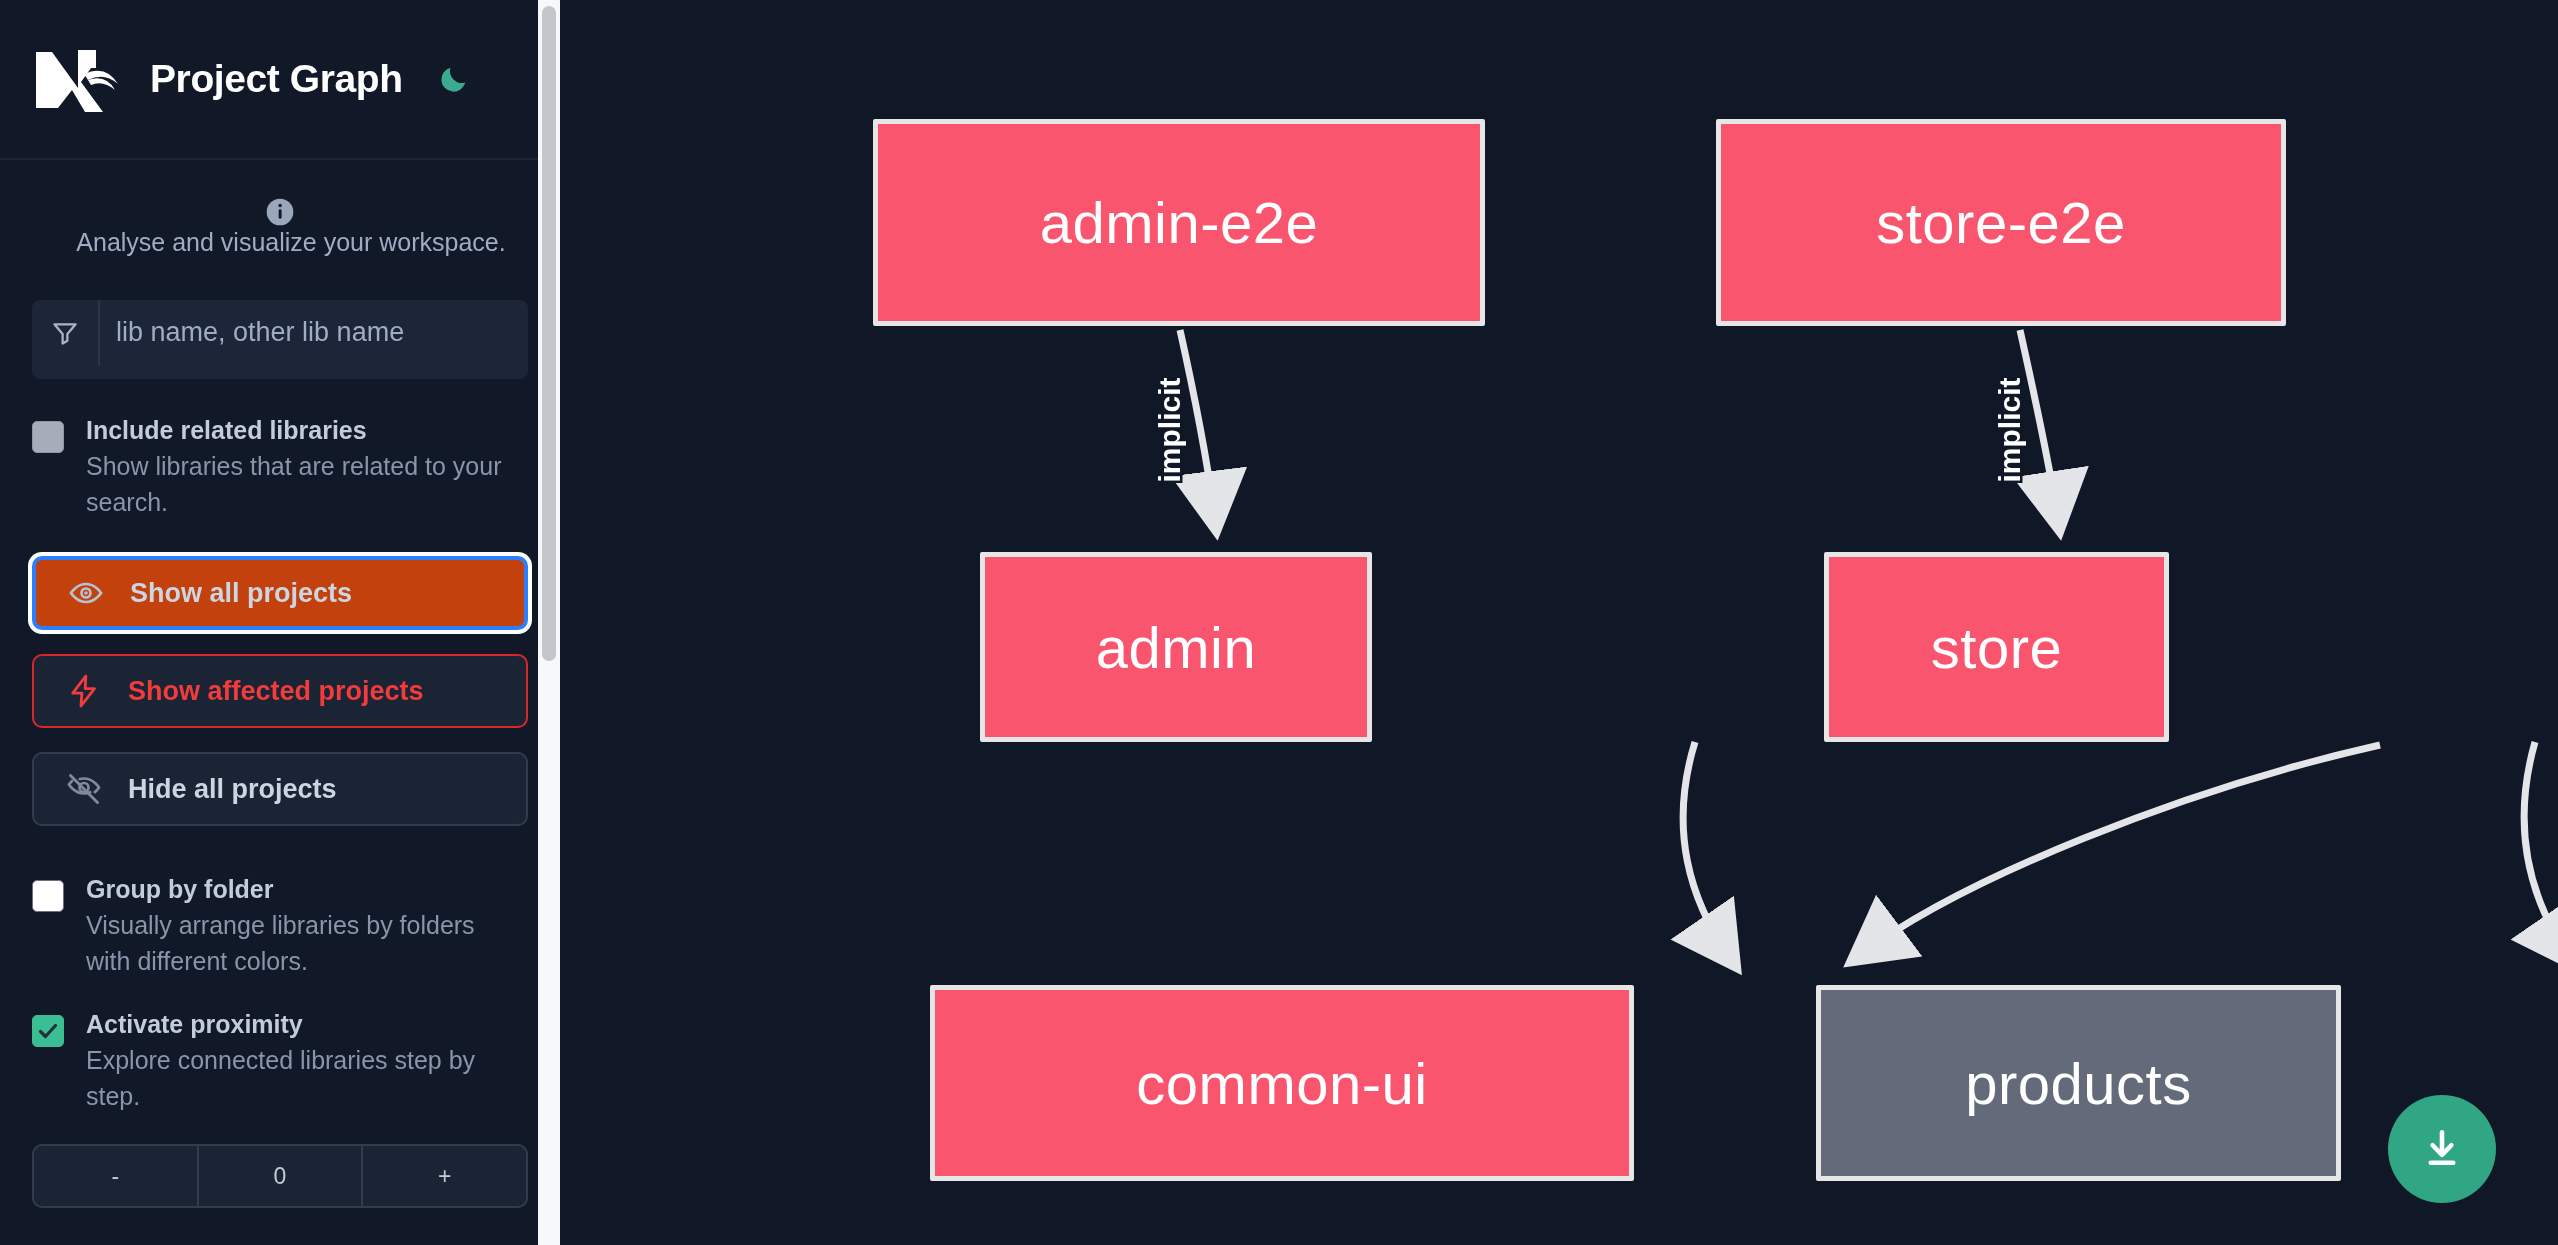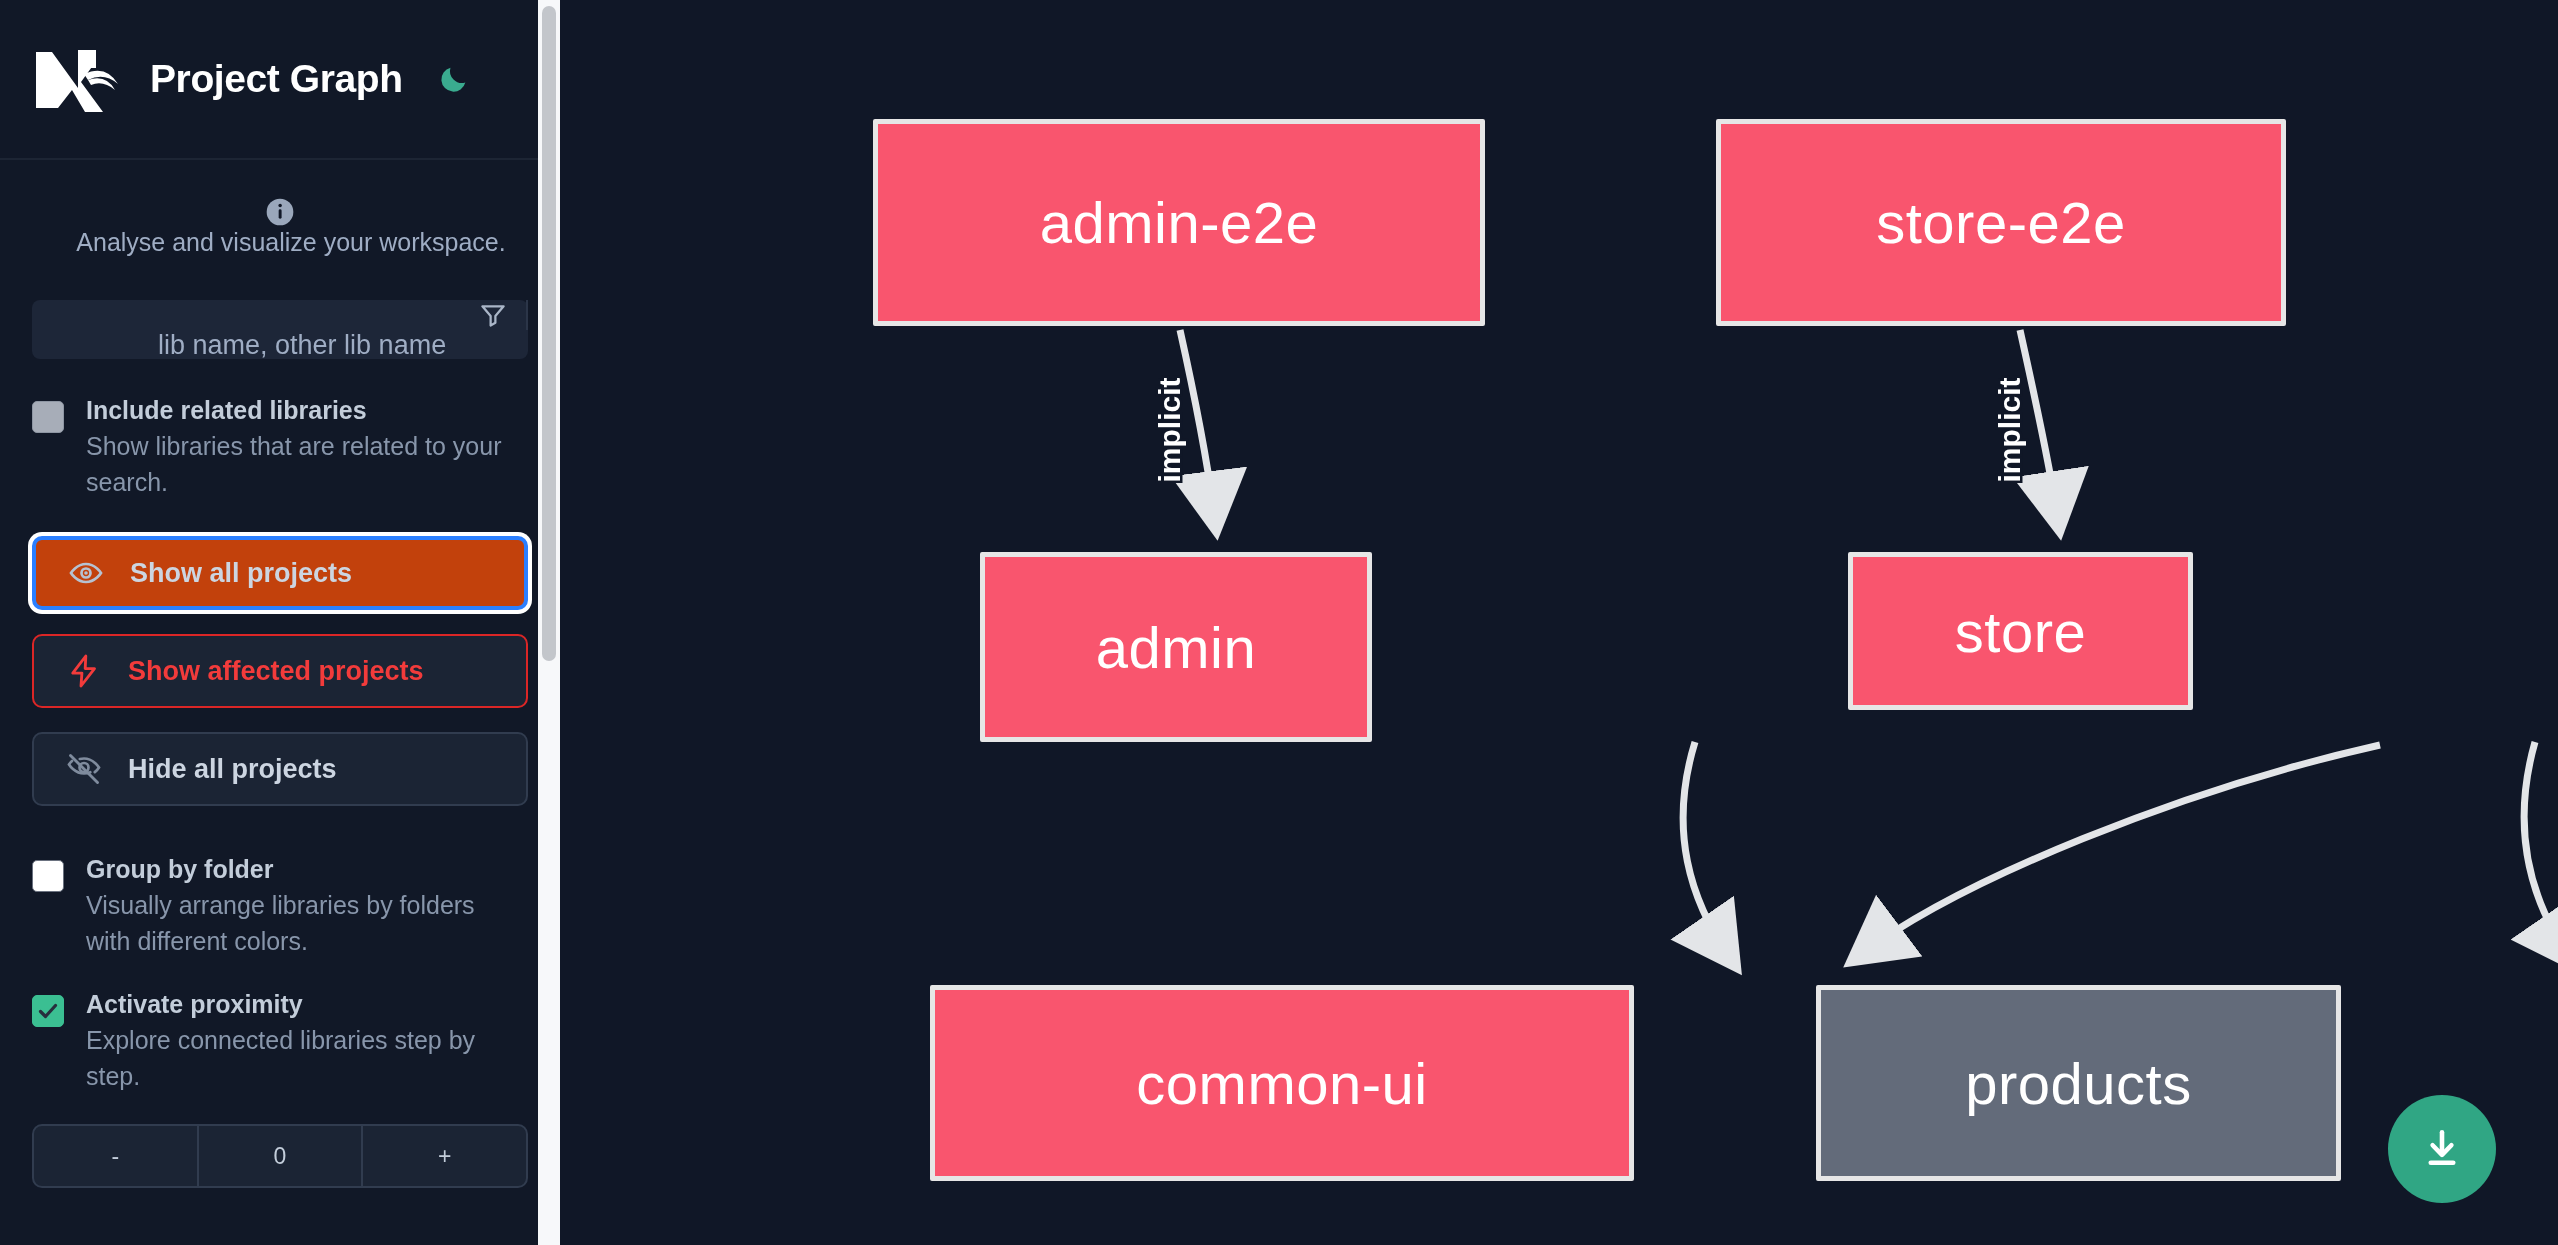--- a/index.html
+++ b/index.html
@@ -43,24 +43,23 @@
     padding: 36px 32px 0 32px;
     flex-direction: column;
   }
   .info-icon { flex: 0 0 32px; width: 32px; height: 32px; }
   .tagline-text {
     margin-left: 22px; font-size: 25px; color: #9fadc4;
   }
 
   .search-wrap { padding: 43px 32px 0 32px; }
   .search-box {
-    display: flex; align-items: flex-end;
-    height: 59px; border-radius: 8px;
+    display: flex; align-items: flex-start;
+    height: 79px; border-radius: 8px;
     background: #1d2638;
-    flex-direction: column;
   }
   .search-icon-cell {
     width: 68px; height: 66px;
     display: flex; align-items: center; justify-content: center;
     border-right: 2px solid #2b3548;
   }
   .search-input {
     flex: 1; height: 64px; border: 0; outline: 0;
     background: transparent; color: #ced8e6;
     font-family: "Liberation Sans", sans-serif;
@@ -305,21 +304,21 @@
 
       <path d="M 1975 742 C 1950 830 1970 900 2010 958" fill="none" stroke="#e3e5e8" stroke-width="7" marker-end="url(#ah)"></path>
 
       <text x="620" y="430" transform="rotate(-90 620 430)" text-anchor="middle" font-family="Liberation Sans, sans-serif" font-size="30" font-weight="700" fill="#ffffff" stroke="#101727" stroke-width="5" paint-order="stroke">implicit</text>
       <text x="1460" y="430" transform="rotate(-90 1460 430)" text-anchor="middle" font-family="Liberation Sans, sans-serif" font-size="30" font-weight="700" fill="#ffffff" stroke="#101727" stroke-width="5" paint-order="stroke">implicit</text>
     </svg>
 
     <div class="gnode app" style="left:313px;  top:119px; width:612px; height:207px;">admin-e2e</div>
     <div class="gnode app" style="left:1156px; top:119px; width:570px; height:207px;">store-e2e</div>
     <div class="gnode app" style="left:420px;  top:552px; width:392px; height:190px;">admin</div>
-    <div class="gnode app" style="left:1264px; top:552px; width:345px; height:158px;margin-left:24px;">store</div>
+    <div class="gnode app" style="left:1264px; top:552px; width:345px; height:190px;">store</div>
     <div class="gnode app" style="left:370px;  top:985px; width:704px; height:196px;">common-ui</div>
     <div class="gnode lib-gray" style="left:1256px; top:985px; width:525px; height:196px;">products</div>
 
     <div class="dl-btn">
       <svg viewBox="0 0 24 24" width="50" height="50">
         <path d="M12 4v10" stroke="#ffffff" stroke-width="2.2" stroke-linecap="round"></path>
         <path d="M7.5 10.2 12 14.8l4.5-4.6" fill="none" stroke="#ffffff" stroke-width="2.2" stroke-linecap="round" stroke-linejoin="round"></path>
         <path d="M6.6 18.6h10.8" stroke="#ffffff" stroke-width="2.2" stroke-linecap="round"></path>
       </svg>
     </div>

